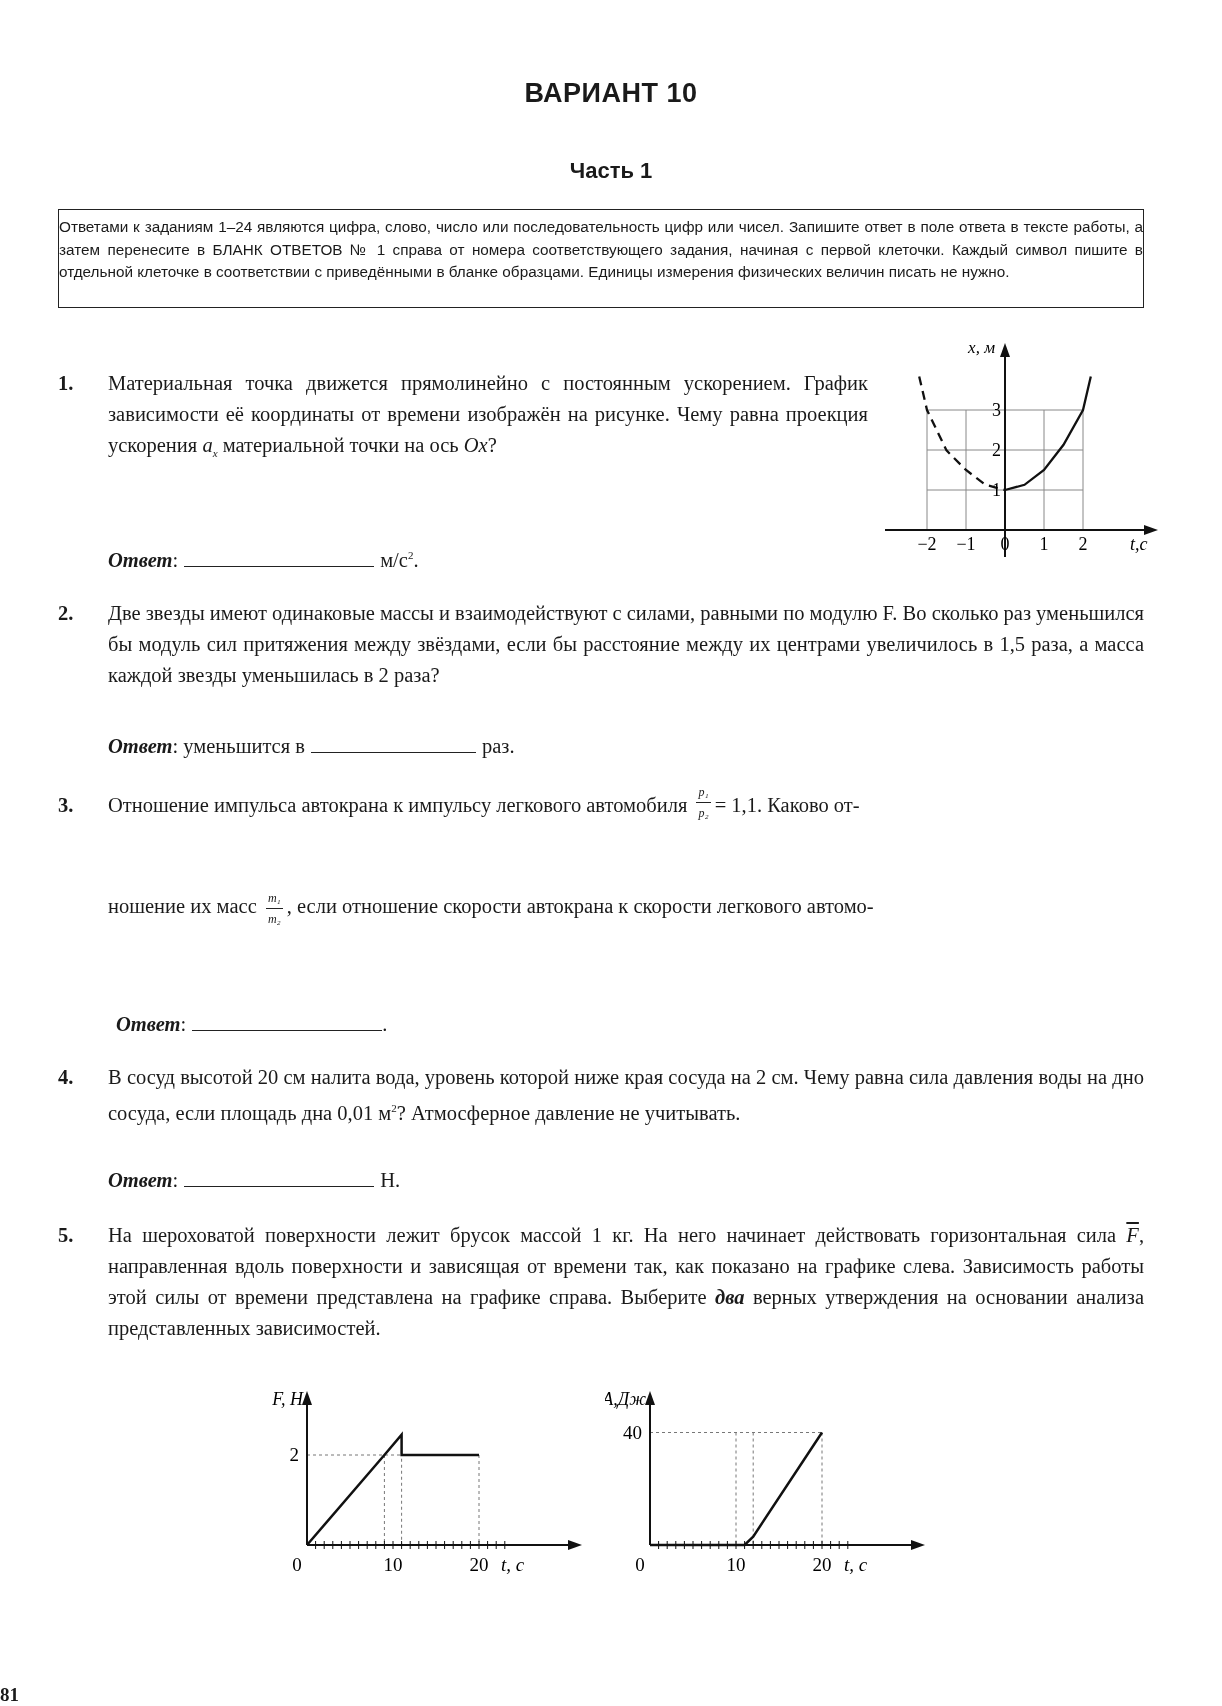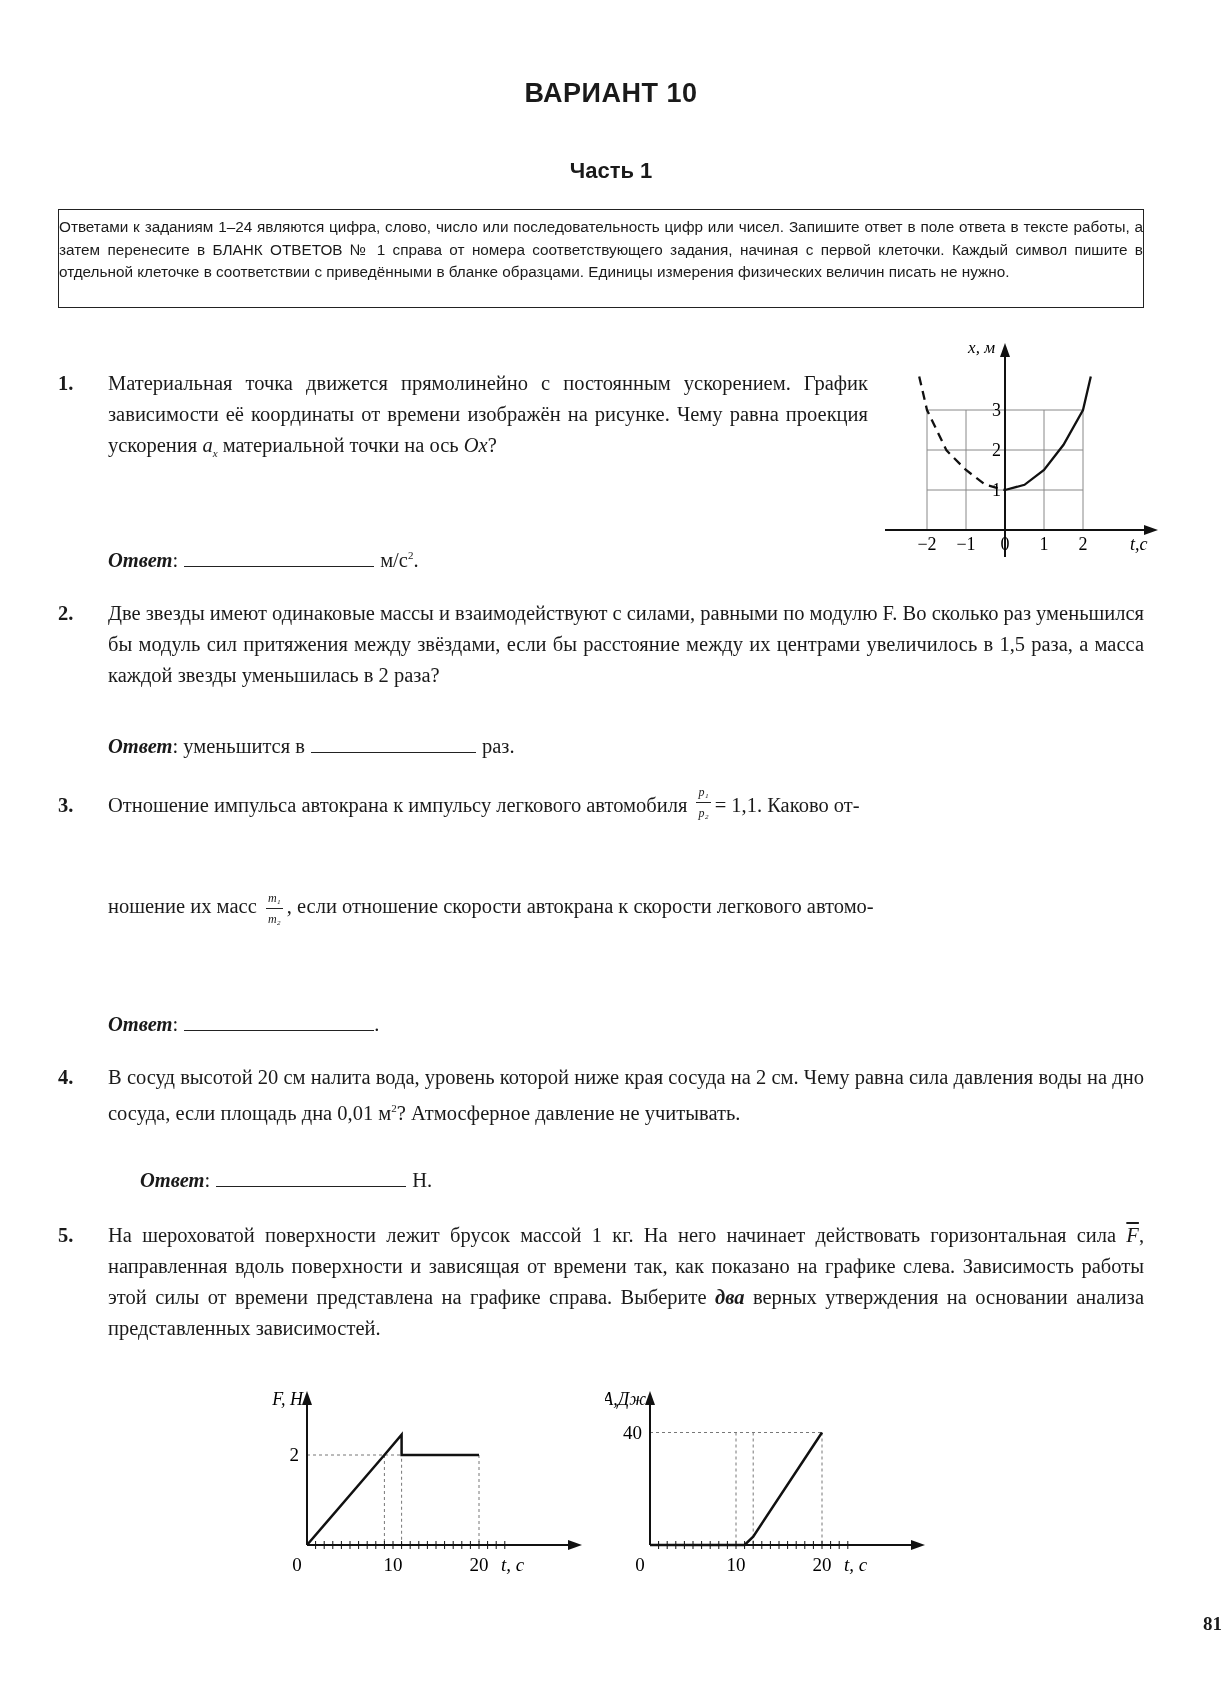--- a/index.html
+++ b/index.html
@@ -18,21 +18,21 @@
   .qtext { position: absolute; left: 50px; text-align: justify; text-align-last: left; }
   .answer { position: absolute; font-size: 20.5px; }
   .answer .lbl { font-style: italic; font-weight: bold; }
   .blank { display: inline-block; border-bottom: 1.5px solid #222; height: 20px; vertical-align: baseline; margin: 0 6px; }
   i.v { font-style: italic; }
   .frac { display: inline-block; vertical-align: middle; text-align: right; font-style: italic; font-size: 12px; line-height: 20px; margin: 0 4px; }
   .frac .num { display: block; border-bottom: 1px solid #222; padding: 0 2px; }
   .frac .den { display: block; padding: 0 2px; }
   sub, sup { font-size: 11px; }
   svg text { font-family: "Liberation Serif", "DejaVu Serif", serif; }
-  .pagenum { left: 0; width: 1222px; top: 1613px; text-align: right; font-weight: bold; font-size: 19px; }
+  .pagenum { left: 0; width: 1222px; top: 1684px; text-align: left; font-weight: bold; font-size: 19px; }
 </style>
 </head>
 <body>
 
 <div class="abs title">ВАРИАНТ 10</div>
 <div class="abs subtitle">Часть 1</div>
 <div class="abs instr">Ответами к заданиям 1–24 являются цифра, слово, число или последовательность цифр или чисел. Запишите ответ в поле ответа в тексте работы, а затем перенесите в БЛАНК ОТВЕТОВ № 1 справа от номера соответствующего задания, начиная с первой клеточки. Каждый символ пишите в отдельной клеточке в соответствии с приведёнными в бланке образцами. Единицы измерения физических величин писать не нужно.</div>
 
 <div class="q" style="top:368px;width:820px;height:200px;">
   <span class="qnum">1.</span>
@@ -83,31 +83,31 @@
   <span class="qnum" style="top:0;">3.</span>
   <div class="qtext" style="width:1036px;top:0;white-space:nowrap;">
     <span>Отношение импульса автокрана к импульсу легкового автомобиля</span>
     <span class="frac" style="margin-top:-10px;"><span class="num">p₁</span><span class="den">p₂</span></span><span>= 1,1</span><span>. Каково от-</span>
   </div>
   <div class="qtext" style="width:1036px;top:62px;white-space:nowrap;margin-top:36px;">
     <span>ношение их масс</span>
     <span class="frac"><span class="num">m₁</span><span class="den">m₂</span></span><span>, если отношение скорости автокрана к скорости легкового автомо-</span>
   </div>
 </div>
-<div class="answer" style="left:108px;top:1010px;">
+<div class="answer" style="left:116px;top:1010px;">
   <span class="lbl">Ответ</span>:<span class="blank" style="width:190px;"></span><span style="margin-left:-6px;">.</span>
 </div>
 
 <div class="q" style="top:1062px;width:1100px;height:100px;">
   <span class="qnum">4.</span>
   <div class="qtext" style="width:1036px;">
     <span>В сосуд высотой 20 см налита вода, уровень которой ниже края сосуда на 2 см. Чему равна сила давления воды на дно сосуда, если площадь дна 0,01 м</span><sup>2</sup><span>? Атмосферное давление не учитывать.</span>
   </div>
 </div>
-<div class="answer" style="left:108px;top:1166px;margin-left:32px;">
+<div class="answer" style="left:108px;top:1166px;">
   <span class="lbl">Ответ</span>:<span class="blank" style="width:190px;"></span><span>Н.</span>
 </div>
 
 <div class="q" style="top:1220px;width:1100px;height:160px;">
   <span class="qnum">5.</span>
   <div class="qtext" style="width:1036px;">
     <span>На шероховатой поверхности лежит брусок массой 1 кг. На него начинает действовать горизонтальная сила </span><i class="v" style="text-decoration:overline;">F</i><span>, направленная вдоль поверхности и зависящая от времени так, как показано на графике слева. Зависимость работы этой силы от времени представлена на графике справа. Выберите </span><b><i>два</i></b><span> верных утверждения на основании анализа представленных зависимостей.</span>
   </div>
 </div>
 

